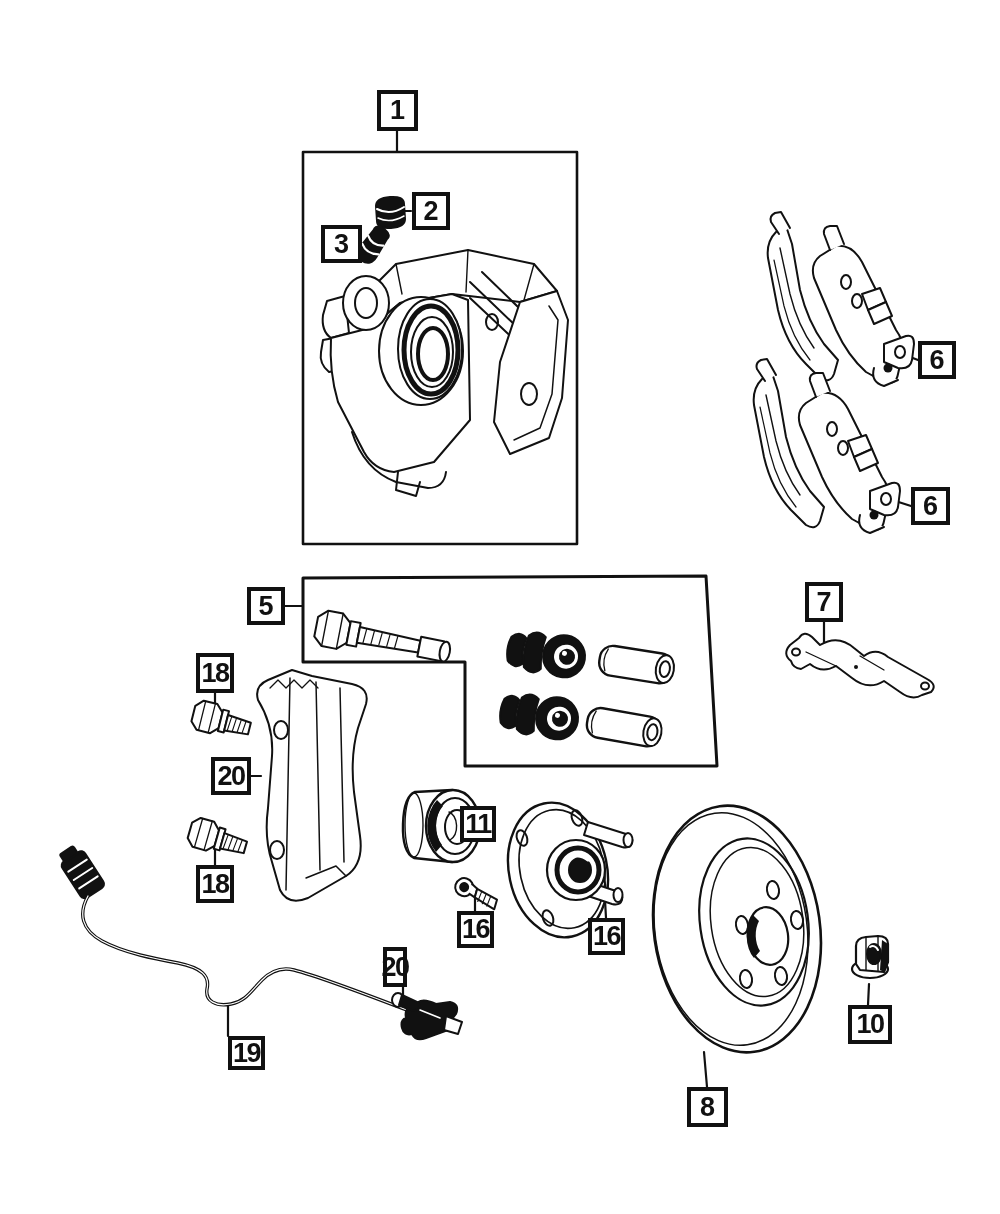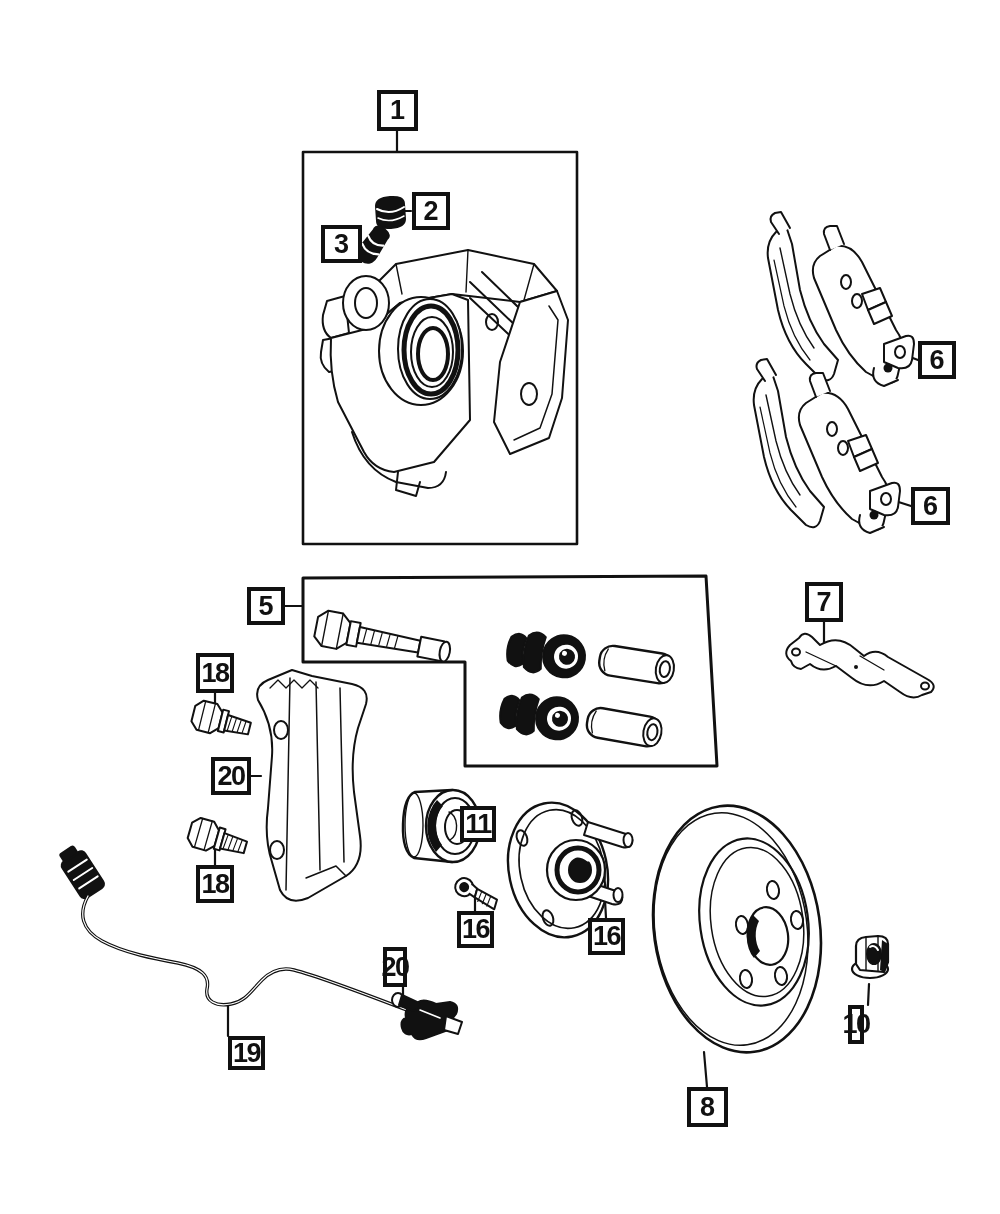--- a/index.html
+++ b/index.html
@@ -256,21 +256,21 @@
 </svg>
 
   <div class="callout d1" style="left:377px;top:90px;width:41px;height:41px">1</div>
   <div class="callout d1" style="left:412px;top:192px;width:38px;height:38px">2</div>
   <div class="callout d1" style="left:321px;top:225px;width:41px;height:38px">3</div>
   <div class="callout d1" style="left:247px;top:587px;width:38px;height:38px">5</div>
   <div class="callout d1" style="left:918px;top:341px;width:38px;height:38px">6</div>
   <div class="callout d1" style="left:911px;top:487px;width:39px;height:38px">6</div>
   <div class="callout d1" style="left:805px;top:582px;width:38px;height:40px">7</div>
   <div class="callout d1" style="left:687px;top:1087px;width:41px;height:40px">8</div>
-  <div class="callout d2" style="left:848px;top:1005px;width:16px;height:39px">10</div>
+  <div class="callout d2" style="left:848px;top:1005px;width:44px;height:39px">10</div>
   <div class="callout d2" style="left:460px;top:806px;width:36px;height:36px">11</div>
   <div class="callout d2" style="left:457px;top:911px;width:37px;height:37px">16</div>
   <div class="callout d2" style="left:588px;top:918px;width:37px;height:37px">16</div>
   <div class="callout d2" style="left:211px;top:757px;width:40px;height:38px">20</div>
   <div class="callout d2" style="left:196px;top:653px;width:38px;height:40px">18</div>
   <div class="callout d2" style="left:196px;top:865px;width:38px;height:38px">18</div>
   <div class="callout d2" style="left:228px;top:1036px;width:37px;height:34px">19</div>
   <div class="callout d2" style="left:383px;top:947px;width:24px;height:40px">20</div>
 
 </div>

